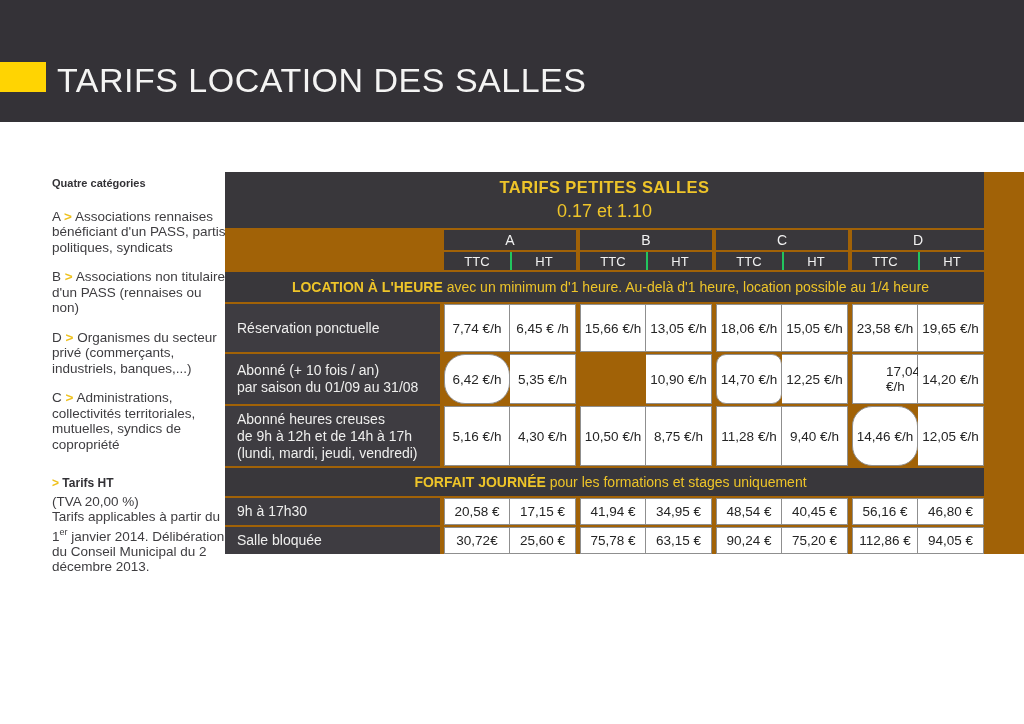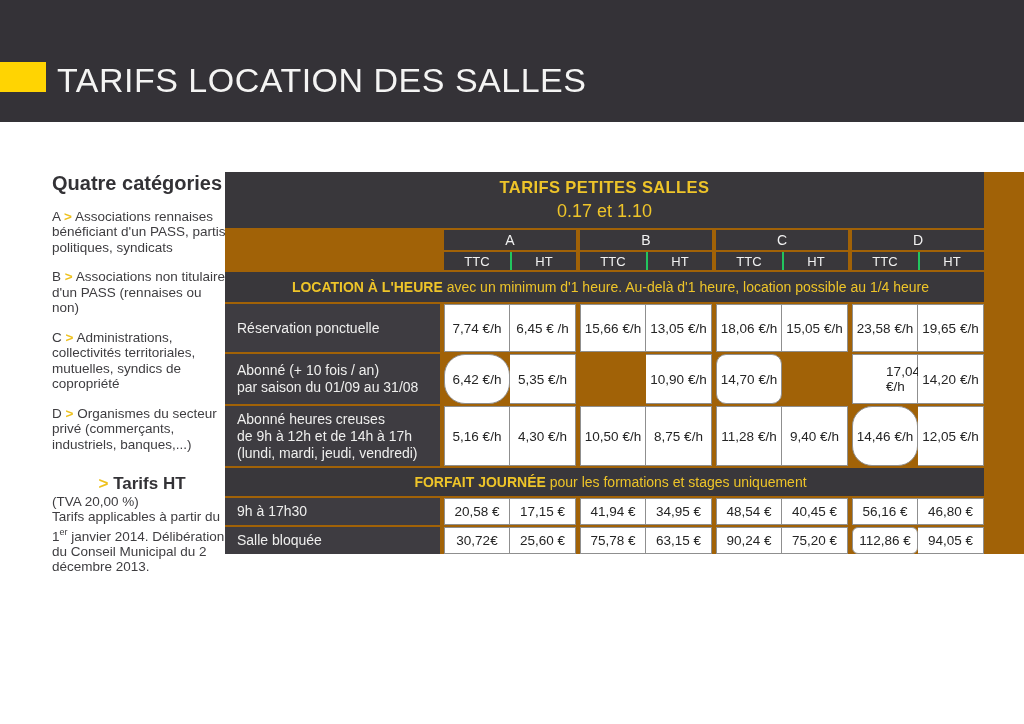--- a/index.html
+++ b/index.html
@@ -25,26 +25,26 @@
     font-size:34px; font-weight:400; letter-spacing:0.5px;
     color:#f4f4f3; white-space:nowrap;
   }
 
   
   .sidebar {
     position:absolute; left:52px; top:176px; width:180px;
     color:#3e3d40; font-size:13.5px; line-height:15.5px;
   }
   .sidebar h2 {
-    font-size:20px; font-weight:700; color:#333236;
+    font-size:11px; font-weight:700; color:#333236;
     margin-bottom:17px;
   }
   .cat { margin-bottom:14px; }
   .chev { color:#eec11d; font-weight:700; }
-  .note-title { margin-top:24px; font-size:17px;text-align:center; }
+  .note-title { margin-top:24px; font-size:12px; }
   .note-title strong { color:#333236; font-weight:700; }
   .note-body { margin-top:2px; }
   .note-body sup { font-size:9px; vertical-align:super; }
 
   
   .grid {
     position:absolute; left:225px; top:172px; width:884px;
     display:grid;
     grid-template-columns:215px 4px 66px 66px 4px 66px 66px 4px 66px 66px 4px 66px 66px;
     grid-template-rows:56px 20px 18px 30px 48px 50px 60px 28px 27px 27px;
@@ -98,23 +98,23 @@
   <h1>TARIFS LOCATION DES SALLES</h1>
 </header>
 
 <aside class="sidebar">
   <h2>Quatre catégories</h2>
 
   <p class="cat"><span>A</span> <span class="chev">&gt;</span> <span>Associations rennaises bénéficiant d'un PASS, partis politiques, syndicats</span></p>
 
   <p class="cat"><span>B</span> <span class="chev">&gt;</span> <span>Associations non titulaires d'un PASS (rennaises ou non)</span></p>
 
+  <p class="cat"><span>D</span> <span class="chev">&gt;</span> <span>Organismes du secteur privé (commerçants, industriels, banques,...)</span></p>
+
   <p class="cat"><span>C</span> <span class="chev">&gt;</span> <span>Administrations, collectivités territoriales, mutuelles, syndics de copropriété</span></p>
-
-  <p class="cat"><span>D</span> <span class="chev">&gt;</span> <span>Organismes du secteur privé (commerçants, industriels, banques,...)</span></p>
 
   <p class="note-title"><span class="chev">&gt;</span> <strong>Tarifs HT</strong></p>
 
   <p class="note-body"><span>(TVA 20,00 %)</span><br><span>Tarifs applicables à partir du 1</span><sup>er</sup><span> janvier 2014. Délibération du Conseil Municipal du 2 décembre 2013.</span></p>
 </aside>
 
 <section class="grid" id="grid">
   <div class="titleband dark">
     <div class="t-title">TARIFS PETITES SALLES</div>
     <div class="t-sub">0.17 et 1.10</div>
@@ -149,20 +149,21 @@
     <div class="cell-val" style="grid-area: 5 / 12;">23,58 €/h</div>
     <div class="cell-val ht" style="grid-area: 5 / 13;">19,65 €/h</div>
     <div class="cell-label" style="grid-row: 6;">
       <div>Abonné (+ 10 fois / an)</div>
       <div>par saison du 01/09 au 31/08</div>
     </div>
     <div class="cell-val" style="grid-area: 6 / 3; border-radius: 21px;">6,42 €/h</div>
     <div class="cell-val ht" style="grid-area: 6 / 4;">5,35 €/h</div>
     <div class="cell-val ht" style="grid-area: 6 / 7;">10,90 €/h</div>
     <div class="cell-val" style="grid-area: 6 / 9; border-radius: 10px;">14,70 €/h</div>
+    <div class="cell-val ht" style="grid-area: 6 / 10;">12,25 €/h</div>
     <div class="cell-val" style="grid-area: 6 / 12; padding-left: 36px;">17,04 €/h</div>
     <div class="cell-val ht" style="grid-area: 6 / 13;">14,20 €/h</div>
     <div class="cell-label" style="grid-row: 7;">
       <div>Abonné heures creuses</div>
       <div>de 9h à 12h et de 14h à 17h</div>
       <div>(lundi, mardi, jeudi, vendredi)</div>
     </div>
     <div class="cell-val" style="grid-area: 7 / 3;">5,16 €/h</div>
     <div class="cell-val ht" style="grid-area: 7 / 4;">4,30 €/h</div>
     <div class="cell-val" style="grid-area: 7 / 6;">10,50 €/h</div>
@@ -184,15 +185,15 @@
     <div class="cell-val ht" style="grid-area: 9 / 13;">46,80 €</div>
     <div class="cell-label" style="grid-row: 10;">
       <div>Salle bloquée</div>
     </div>
     <div class="cell-val" style="grid-area: 10 / 3;">30,72€</div>
     <div class="cell-val ht" style="grid-area: 10 / 4;">25,60 €</div>
     <div class="cell-val" style="grid-area: 10 / 6;">75,78 €</div>
     <div class="cell-val ht" style="grid-area: 10 / 7;">63,15 €</div>
     <div class="cell-val" style="grid-area: 10 / 9;">90,24 €</div>
     <div class="cell-val ht" style="grid-area: 10 / 10;">75,20 €</div>
-    <div class="cell-val" style="grid-area: 10 / 12; border-radius: 6px;">112,86 €</div>
+    <div class="cell-val" style="grid-area: 10 / 12;">112,86 €</div>
     <div class="cell-val ht" style="grid-area: 10 / 13;">94,05 €</div>
   </section>
 
 </body></html>

